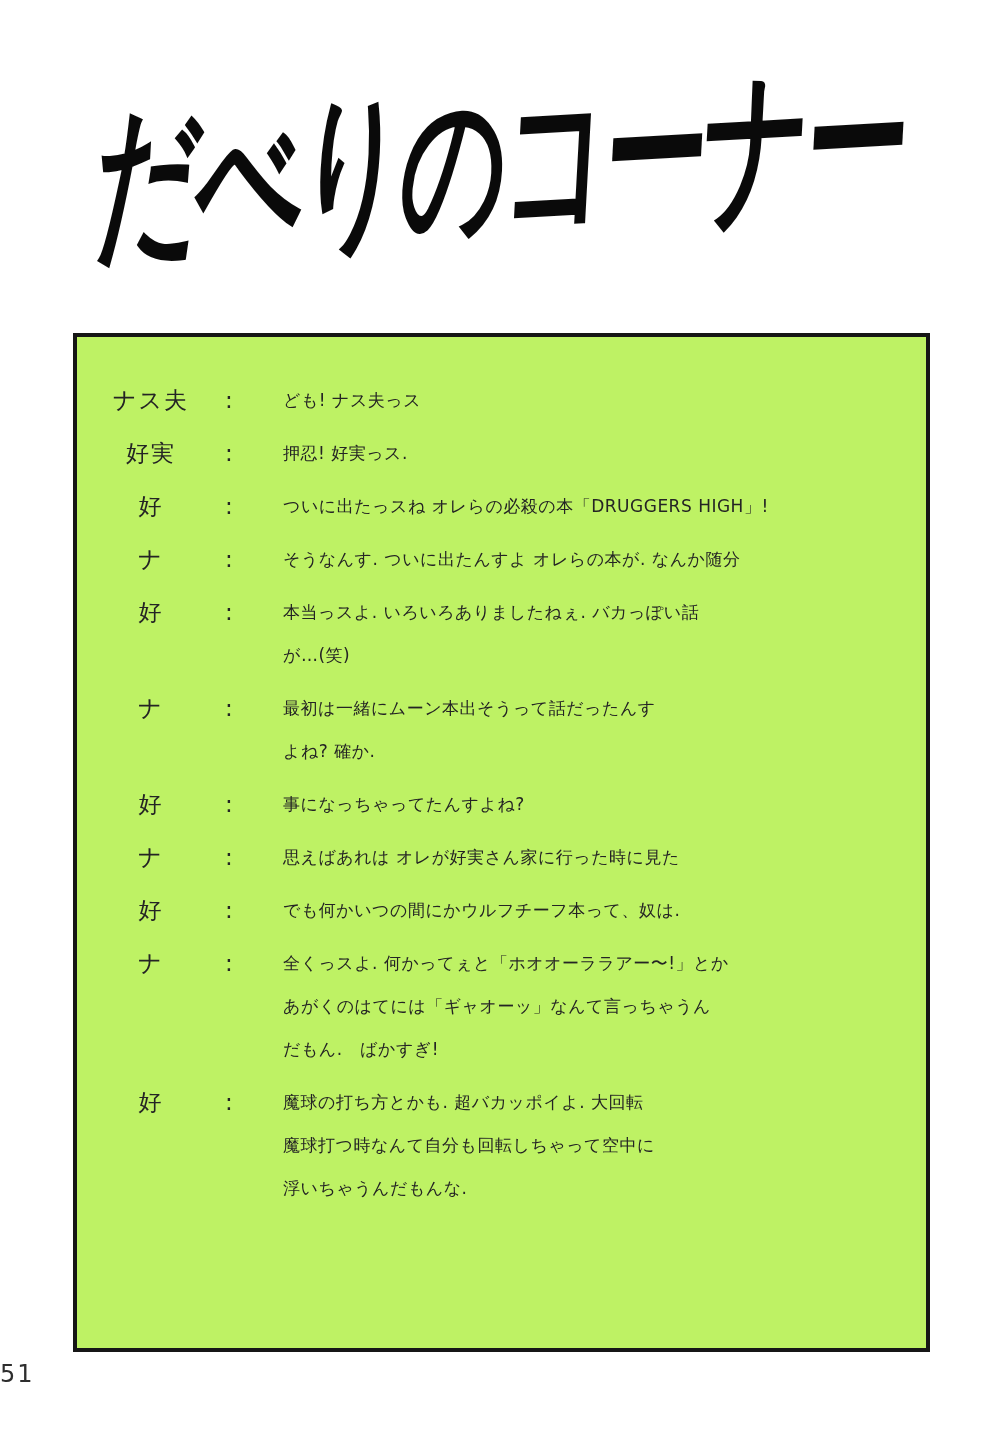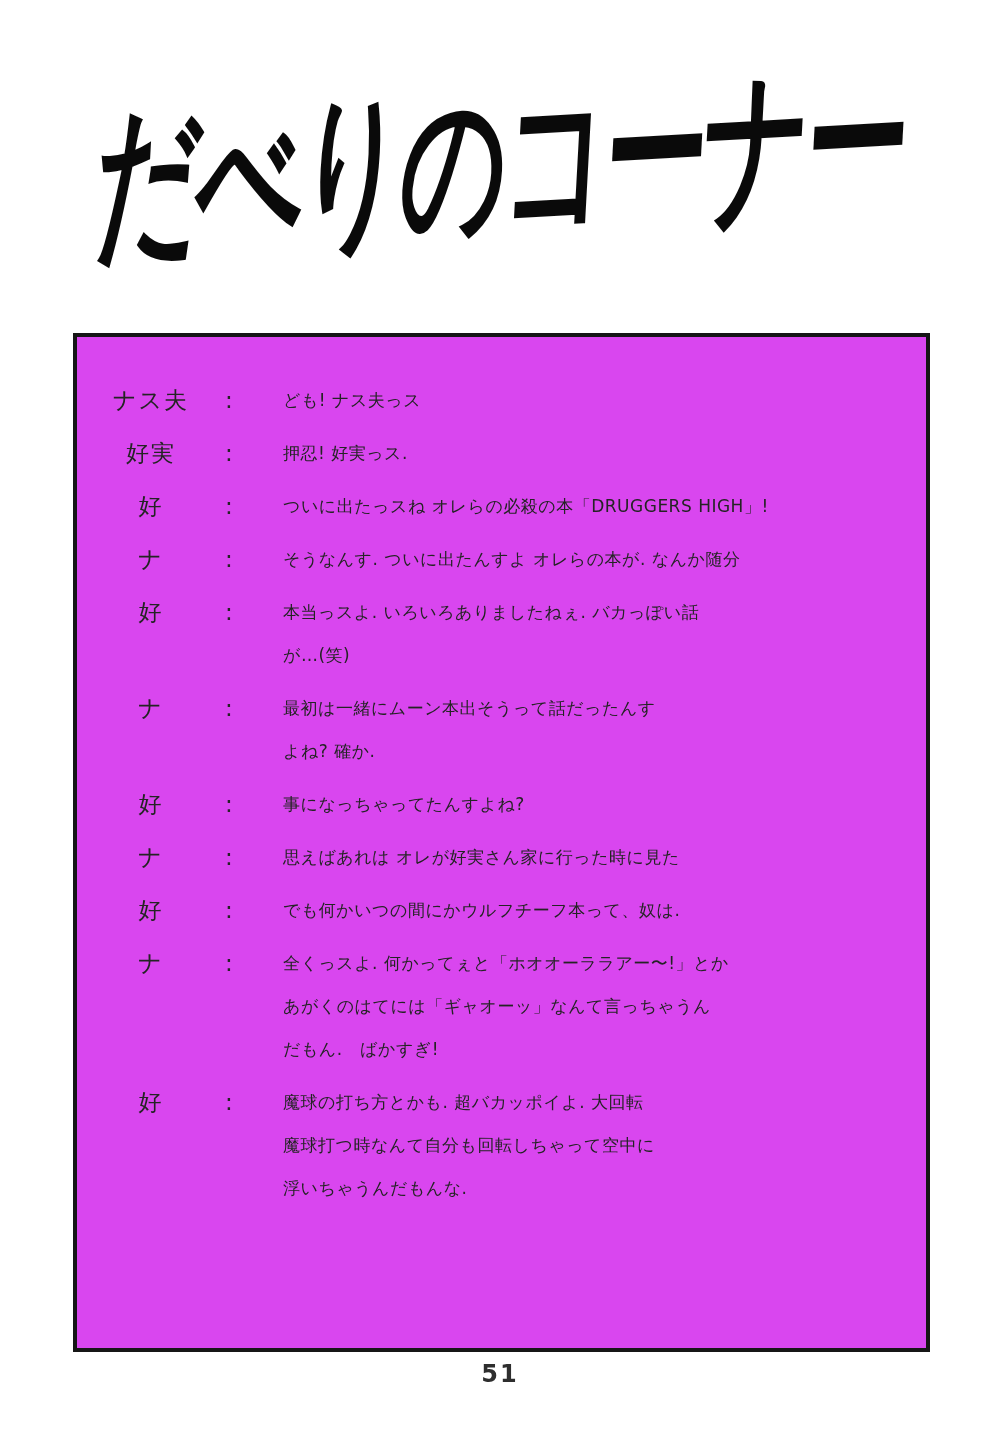--- a/index.html
+++ b/index.html
@@ -38,21 +38,21 @@
   
   .dialogue-box {
     position: absolute;
     left: 73px;
     top: 333px;
     width: 857px;
     height: 1019px;
     border: 4px solid #161616;
     box-sizing: border-box;
     padding: 42px 8px 0 0;
-    background: #d946ef;
+    background: #bef264;
   }
   .turn {
     display: grid;
     grid-template-columns: 148px 58px 1fr;
     margin-bottom: 10px;
     color: #242424;
   }
   .speaker {
     text-align: center;
     font-size: 23px;
@@ -70,25 +70,24 @@
     font-size: 17px;
     line-height: 43px;
     letter-spacing: 0.5px;
     white-space: nowrap;
   }
   .page-number {
     position: absolute;
     top: 1360px;
     left: 0;
     width: 1000px;
-    text-align: center;
+    text-align: left;
     font-size: 24px;
     letter-spacing: 2px;
     color: #2e2e2e;
-    font-weight: bold;
   }
 </style>
 </head>
 <body>
 
 <div class="title-wrap">
   <div class="page-title">だべりのコーナー</div>
 </div>
 
 <div class="dialogue-box">

